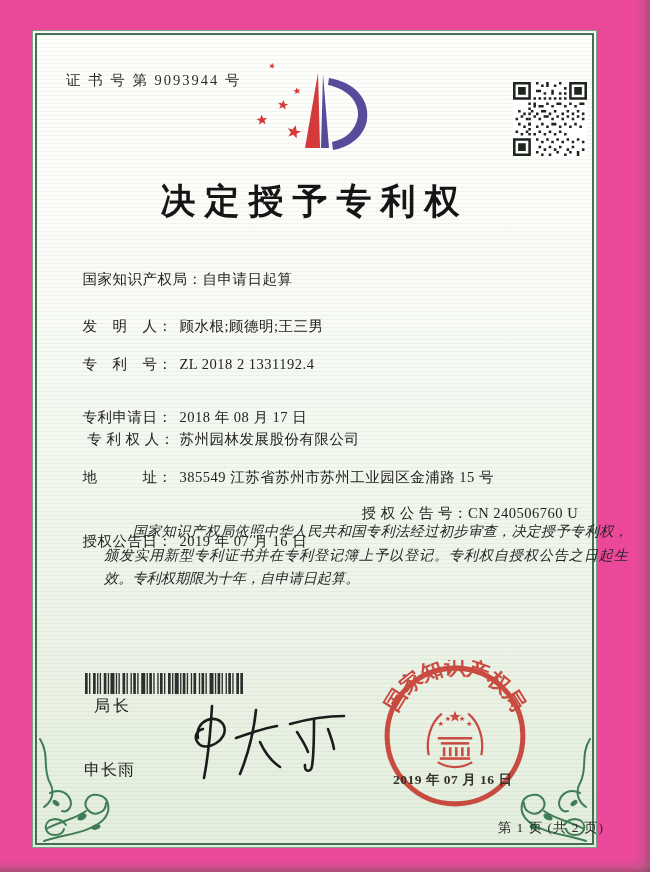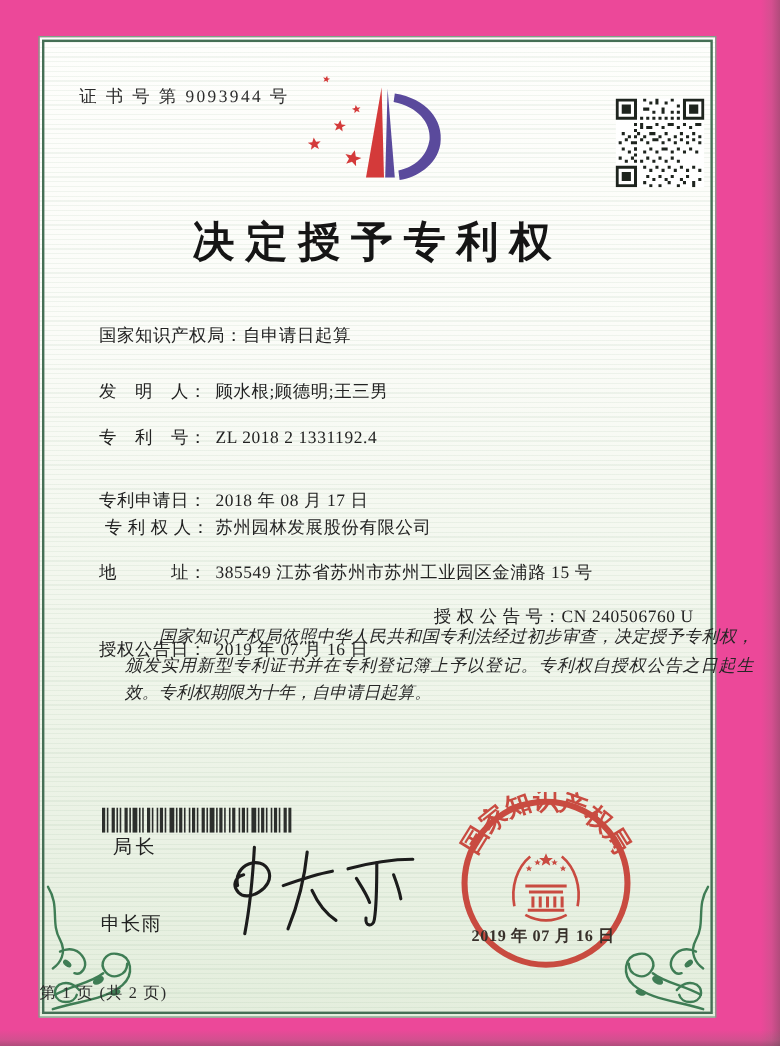--- a/index.html
+++ b/index.html
@@ -26,21 +26,21 @@
          letter-spacing:9px;color:#151515;}
   .field{left:66px;font-size:14.5px;color:#222;letter-spacing:0.5px;white-space:pre;}
   .field .lbl{display:inline-block;min-width:97px;}
   .grant{left:345px;font-size:14.5px;color:#222;letter-spacing:0.5px;white-space:pre;}
   .body-text{left:64px;top:520px;width:524px;font-size:14.2px;line-height:23.6px;
       color:#262626;text-align:justify;font-style:italic;margin-left:40px;}
   .body-text p{margin:0;text-indent:2em;}
   .sig-title{left:84px;top:696px;font-size:16px;color:#222;letter-spacing:3px;margin-left:10px;}
   .sig-name{left:84px;top:760px;font-size:16px;color:#222;letter-spacing:1px;}
   .seal-date{left:393px;top:771px;font-size:13.5px;color:#37302a;letter-spacing:0.5px;font-weight:bold;}
-  .footer{left:33px;top:819px;width:571px;text-align:left;font-size:13.5px;color:#2b2b2b;letter-spacing:1px;}
+  .footer{left:33px;top:819px;width:571px;text-align:right;font-size:13.5px;color:#2b2b2b;letter-spacing:1px;}
   svg{display:block;}
 </style>
 </head>
 <body>
 
 <div class="scan">
 
   <div class="inner"></div>
   <div class="frame"></div>
 

